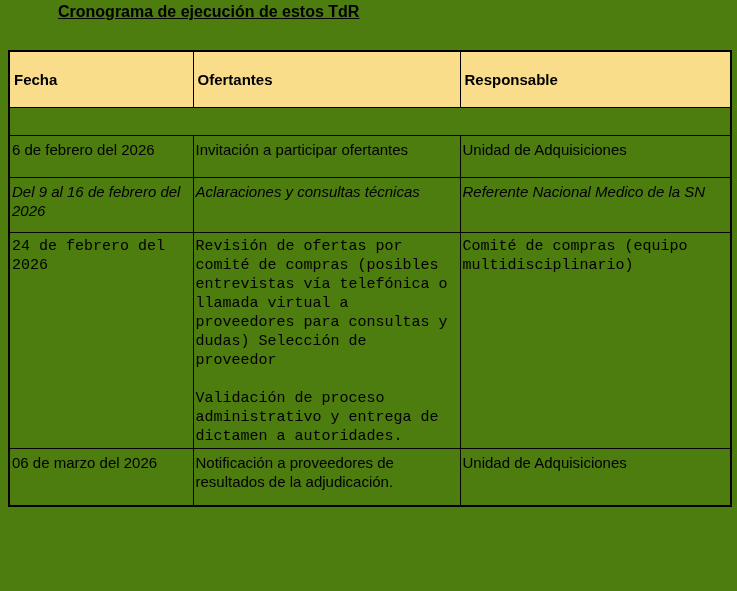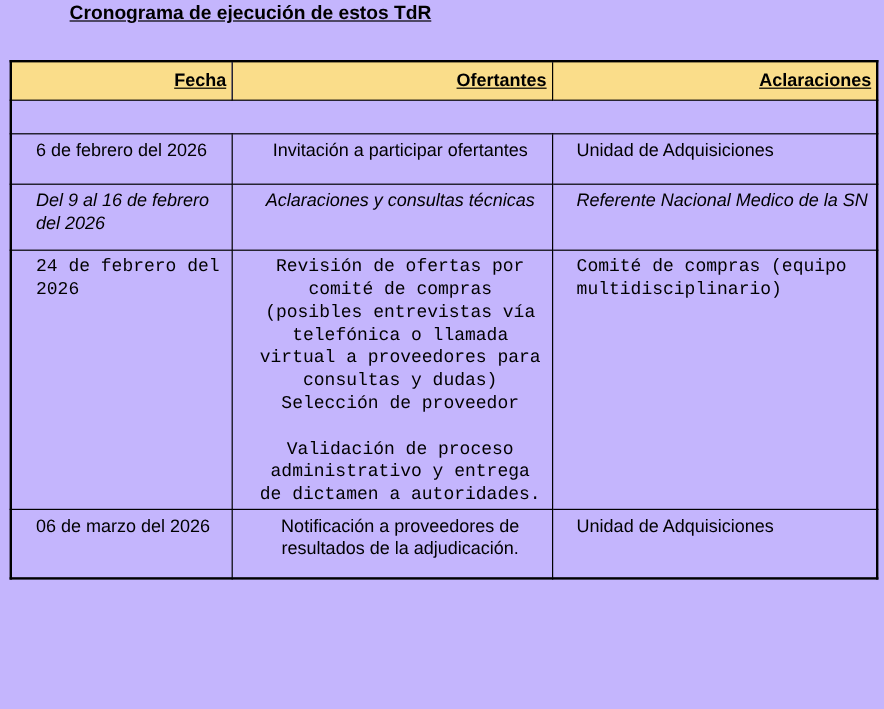--- a/index.html
+++ b/index.html
@@ -9,21 +9,21 @@
     width: 737px;
     height: 591px;
     overflow: hidden;
     font-family: "Liberation Sans", sans-serif;
     color: #000000;
   }
   .page {
     position: relative;
     width: 737px;
     height: 591px;
-    background: #c4b5fd;
+    background: #4d7c0f;
   }
   .doc-title {
     position: absolute;
     left: 58px;
     top: 2px;
     margin: 0;
     font-size: 16px;
     line-height: 19px;
     font-weight: bold;
     text-decoration: underline;
@@ -40,58 +40,57 @@
   }
   col.c1 { width: 184px; }
   col.c2 { width: 267px; }
   col.c3 { width: 271px; }
   th, td {
     border: 1px solid #000000;
     box-sizing: border-box;
     font-size: 15px;
     line-height: 19px;
     vertical-align: top;
-    padding: 4px 6px 2px 20px;
+    padding: 4px 6px 2px 2px;
     overflow: hidden;
   }
   th {
     background: var(--header-bg, #fadd8a);
     font-weight: bold;
-    text-decoration: underline;
-    text-align: right;
+    text-align: left;
     vertical-align: middle;
     height: 30px;
-    padding: 6px 4px;
+    padding: 18px 4px;
   }
   tr.empty-row td { height: 28px; padding: 0; }
   tr.r1 td { height: 42px; }
   tr.r2 td { height: 55px; font-style: italic; }
   tr.r3 td { height: 126px; }
   tr.r4 td { height: 179px; font-family: Liberation Mono, monospace; }
   tr.r5 td { height: 57px; }
-  td.actividad { white-space: pre-line; text-align: center; }
+  td.actividad { white-space: pre-line; }
 </style>
 </head>
 <body>
 
 <div class="page">
 
   <h1 class="doc-title">Cronograma de ejecución de estos TdR</h1>
 
   <table class="cronograma">
     <colgroup>
       <col class="c1">
       <col class="c2">
       <col class="c3">
     </colgroup>
     <thead>
       <tr class="header-row">
         <th>Fecha</th>
         <th>Ofertantes</th>
-        <th>Aclaraciones</th>
+        <th>Responsable</th>
       </tr>
     </thead>
     <tbody>
       <tr class="empty-row">
         <td colspan="3"></td>
       </tr>
       <tr class="r1">
         <td class="fecha">6 de febrero del 2026</td>
         <td class="actividad">Invitación a participar ofertantes</td>
         <td class="responsable">Unidad de Adquisiciones</td>

